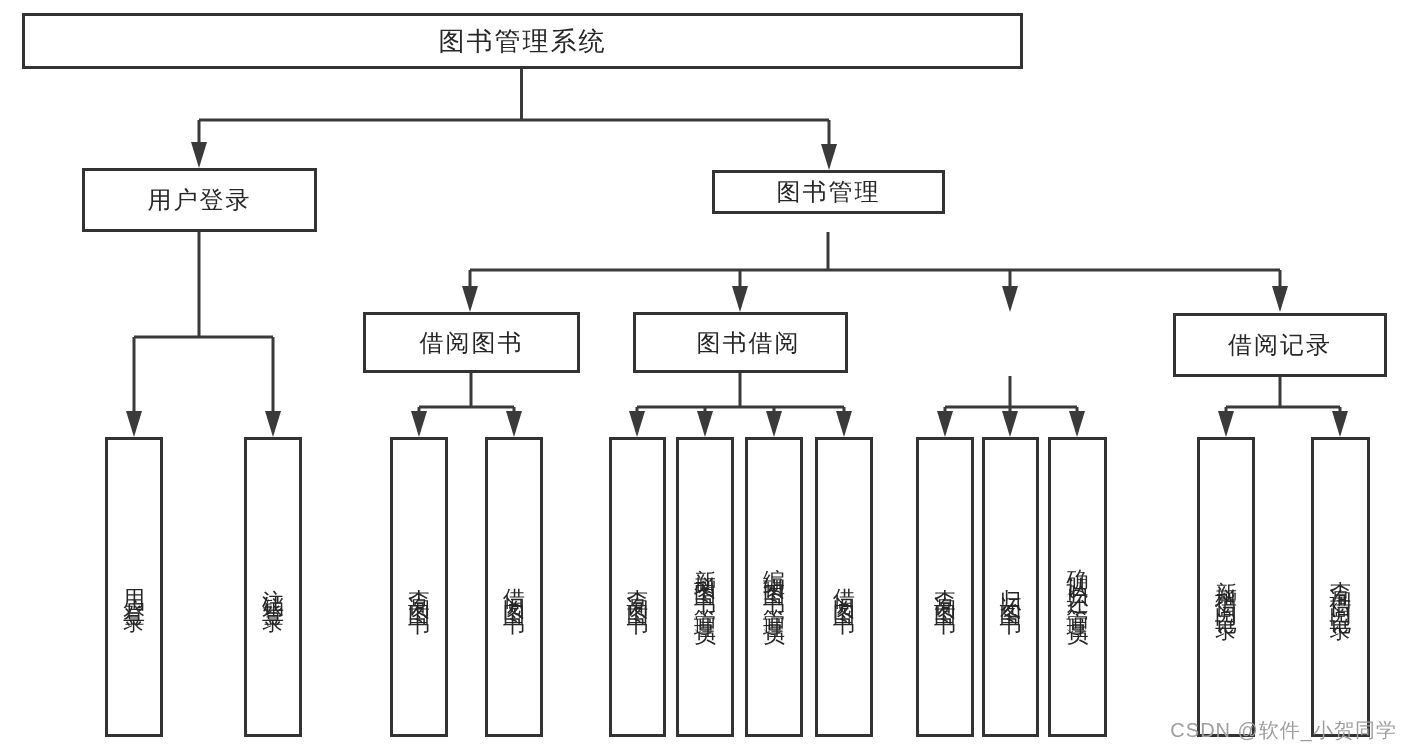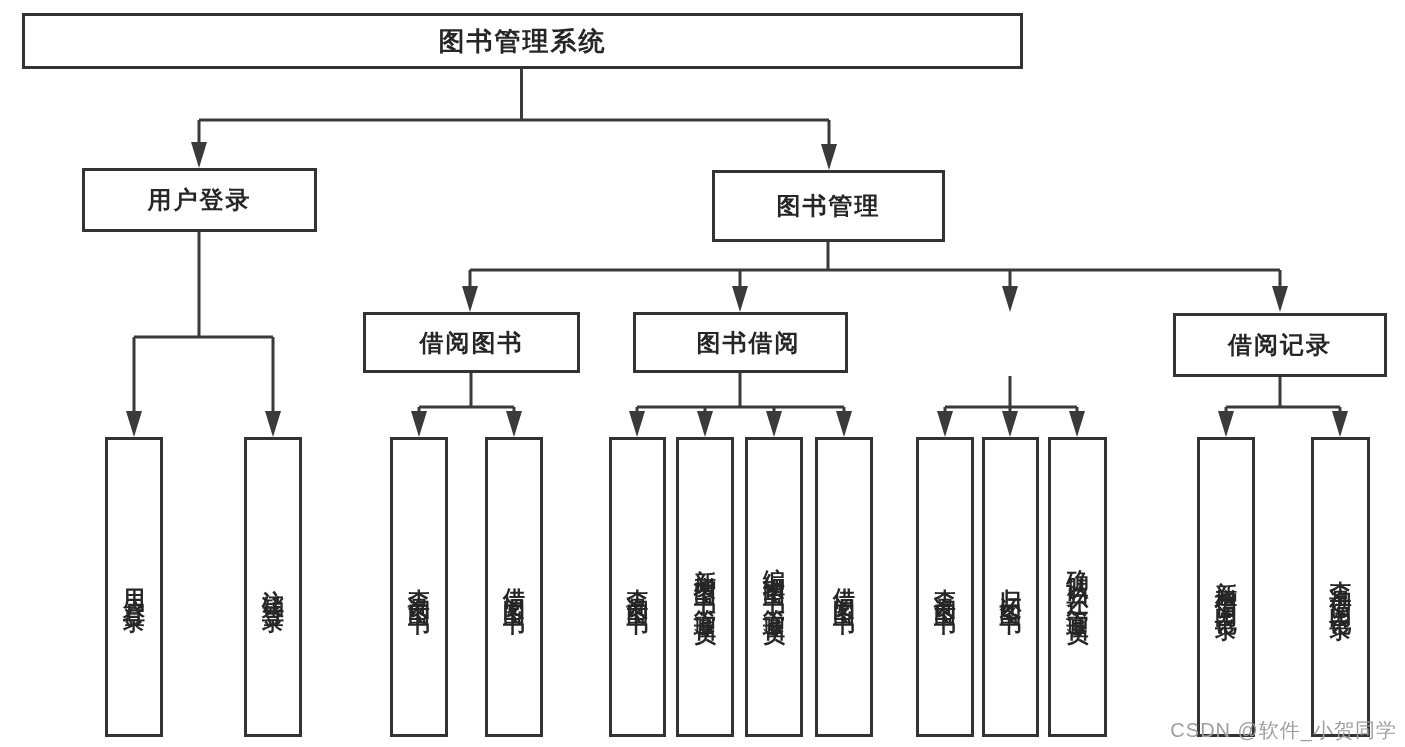--- a/index.html
+++ b/index.html
@@ -20,21 +20,20 @@
   .box {
     position: absolute;
     box-sizing: border-box;
     border: 3px solid #333333;
     background: #ffffff;
     color: #262626;
     display: flex;
     align-items: center;
     justify-content: center;
     z-index: 2;
-    font-weight: bold;
   }
   .box.h {
     font-size: 24px;
     letter-spacing: 2px;
     white-space: nowrap;
   }
   .box.root { font-size: 26px; }
   .box.v {
     writing-mode: vertical-rl;
     text-orientation: mixed;
@@ -95,21 +94,21 @@
       <polygon points="1002,411 1018,411 1010,437"></polygon>
       <polygon points="1069,411 1085,411 1077,437"></polygon>
       <polygon points="1218,411 1234,411 1226,437"></polygon>
       <polygon points="1332,411 1348,411 1340,437"></polygon>
     </g>
   </svg>
 
   <div class="box h root" style="left:22px; top:13px; width:1001px; height:56px;">图书管理系统</div>
 
   <div class="box h" style="left:82px; top:168px; width:235px; height:64px;">用户登录</div>
-  <div class="box h" style="left:712px; top:170px; width:233px; height:72px;">图书管理</div>
+  <div class="box h" style="left:712px; top:170px; width:233px; height:44px;">图书管理</div>
 
   <div class="box h" style="left:363px; top:312px; width:217px; height:61px;">借阅图书</div>
   <div class="box h" style="left:633px; top:312px; width:215px; height:61px;padding-left:16px;">图书借阅</div>
   <div class="box h" style="left:1173px; top:313px; width:214px; height:64px;">借阅记录</div>
 
   <div class="box v" style="left:105px; top:437px; width:58px; height:300px;">用户登录</div>
   <div class="box v" style="left:244px; top:437px; width:58px; height:300px;">注销登录</div>
 
   <div class="box v" style="left:390px; top:437px; width:58px; height:300px;">查询图书</div>
   <div class="box v" style="left:485px; top:437px; width:58px; height:300px;">借阅图书</div>

